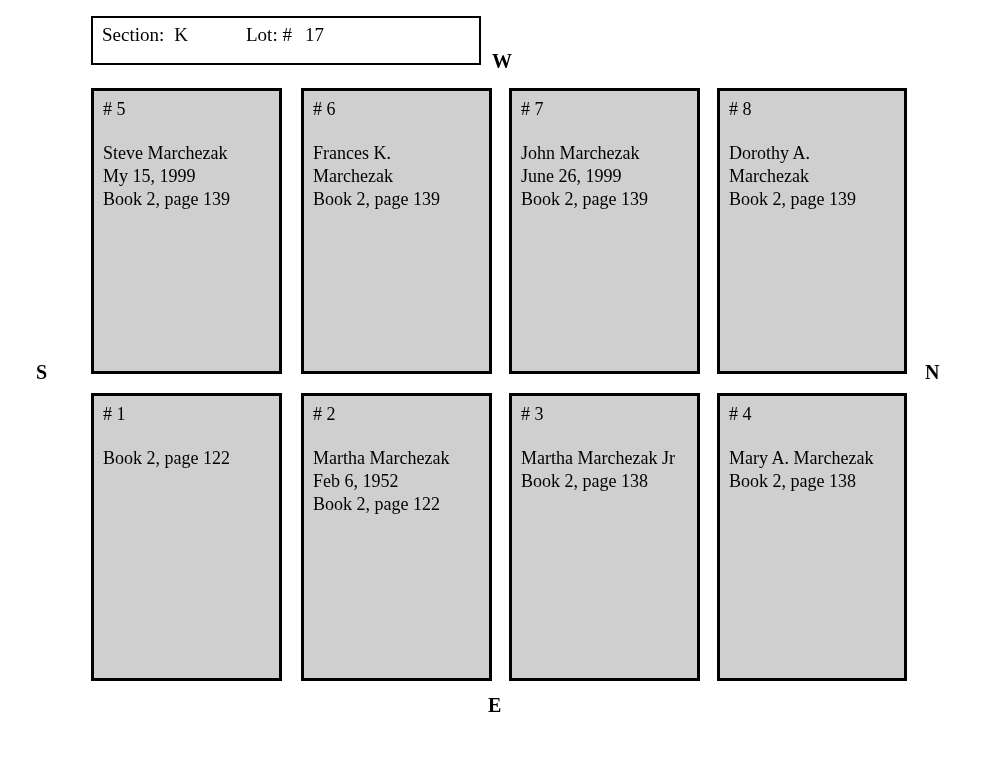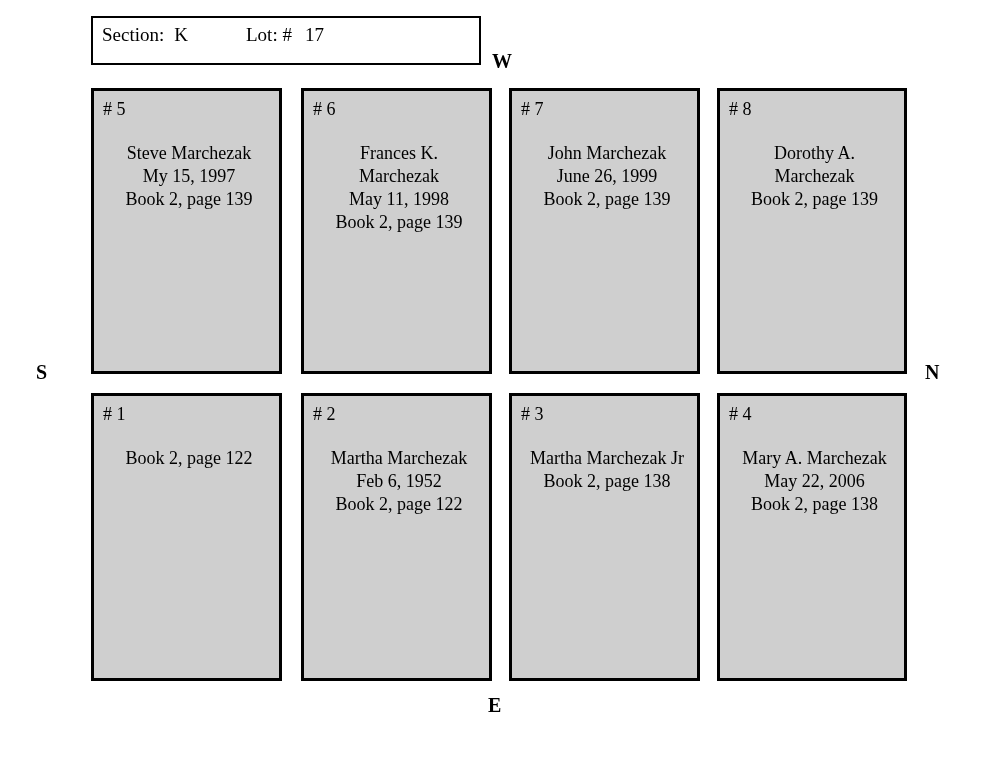--- a/index.html
+++ b/index.html
@@ -87,21 +87,21 @@
     white-space: nowrap;
   }
   .plot-body {
     position: absolute;
     left: 9px;
     top: 51px;
     right: 4px;
     font-size: 18px;
     line-height: 23px;
   }
-  .plot-line { white-space: nowrap; text-align: center; }
+  .plot-line { white-space: nowrap; }
 </style>
 </head>
 <body>
 
 <div id="page">
 
   <div class="header-box">
     <div class="header-inner">
       <span>Section:</span>
       <span class="hdr-gap-a"></span>
@@ -115,31 +115,30 @@
 
   <div class="compass compass-w">W</div>
   <div class="compass compass-s">S</div>
   <div class="compass compass-n">N</div>
   <div class="compass compass-e">E</div>
 
   <div class="plot row-top col-1">
     <div class="plot-num"># 5</div>
     <div class="plot-body">
         <div class="plot-line">Steve Marchezak</div>
-        <div class="plot-line">My 15, 1997</div>
+        <div class="plot-line">My 15, 1999</div>
         <div class="plot-line">Book 2, page 139</div>
       </div>
   </div>
 
   <div class="plot row-top col-2">
     <div class="plot-num"># 6</div>
     <div class="plot-body">
         <div class="plot-line">Frances K.</div>
         <div class="plot-line">Marchezak</div>
-        <div class="plot-line">May 11, 1998</div>
         <div class="plot-line">Book 2, page 139</div>
       </div>
   </div>
 
   <div class="plot row-top col-3">
     <div class="plot-num"># 7</div>
     <div class="plot-body">
         <div class="plot-line">John Marchezak</div>
         <div class="plot-line">June 26, 1999</div>
         <div class="plot-line">Book 2, page 139</div>
@@ -176,18 +175,17 @@
     <div class="plot-body">
         <div class="plot-line">Martha Marchezak Jr</div>
         <div class="plot-line">Book 2, page 138</div>
       </div>
   </div>
 
   <div class="plot row-bottom col-4">
     <div class="plot-num"># 4</div>
     <div class="plot-body">
         <div class="plot-line">Mary A. Marchezak</div>
-        <div class="plot-line">May 22, 2006</div>
         <div class="plot-line">Book 2, page 138</div>
       </div>
   </div>
 
 </div>
 
 </body></html>

